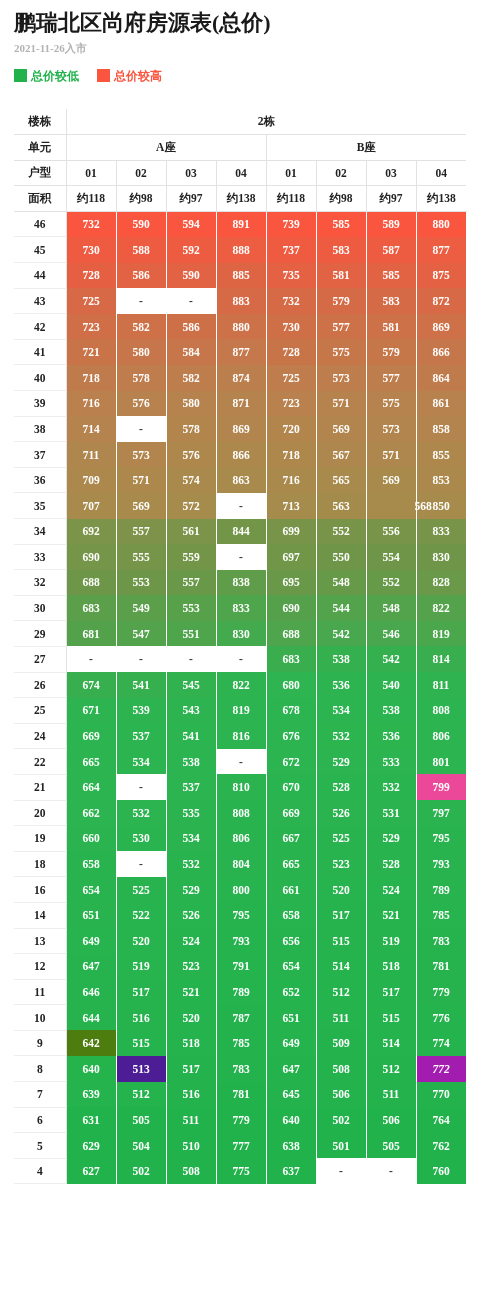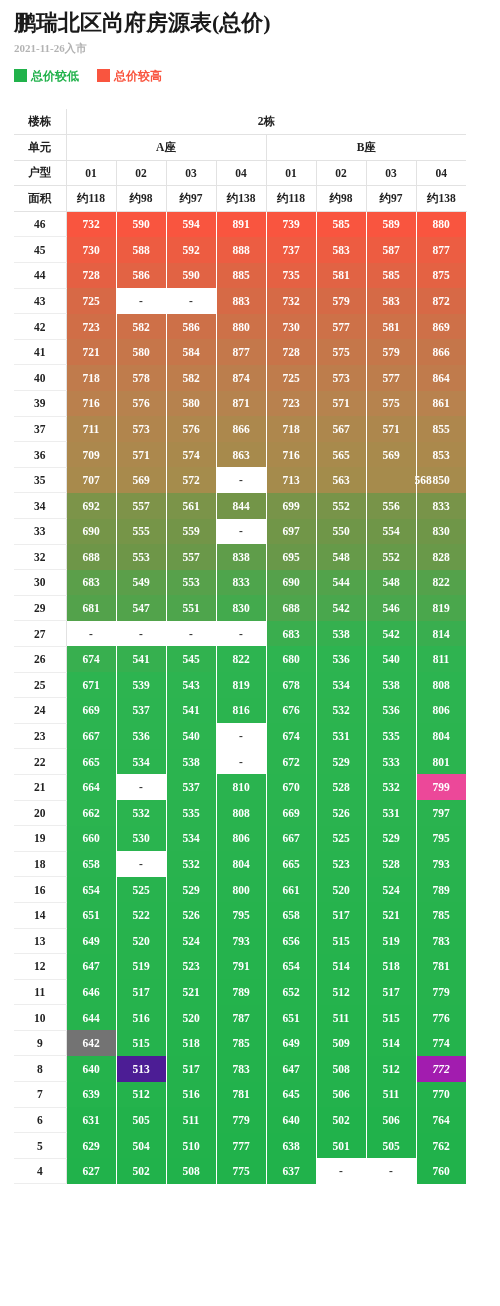--- a/index.html
+++ b/index.html
@@ -229,20 +229,31 @@
             <td class="cell" style="background: rgb(186, 128, 77);">716</td>
             <td class="cell" style="background: rgb(183, 130, 78);">576</td>
             <td class="cell" style="background: rgb(182, 130, 78);">580</td>
             <td class="cell" style="background: rgb(181, 131, 78);">871</td>
             <td class="cell" style="background: rgb(184, 129, 78);">723</td>
             <td class="cell" style="background: rgb(182, 131, 78);">571</td>
             <td class="cell" style="background: rgb(182, 131, 78);">575</td>
             <td class="cell" style="background: rgb(184, 130, 78);">861</td>
           </tr>
           <tr>
+            <td class="rowlabel">38</td>
+            <td class="cell" style="background: rgb(181, 131, 78);">714</td>
+            <td class="cell empty">-</td>
+            <td class="cell" style="background: rgb(178, 133, 77);">578</td>
+            <td class="cell" style="background: rgb(177, 133, 77);">869</td>
+            <td class="cell" style="background: rgb(178, 133, 77);">720</td>
+            <td class="cell" style="background: rgb(177, 133, 77);">569</td>
+            <td class="cell" style="background: rgb(177, 133, 77);">573</td>
+            <td class="cell" style="background: rgb(179, 132, 77);">858</td>
+          </tr>
+          <tr>
             <td class="rowlabel">37</td>
             <td class="cell" style="background: rgb(175, 134, 77);">711</td>
             <td class="cell" style="background: rgb(177, 133, 77);">573</td>
             <td class="cell" style="background: rgb(174, 135, 77);">576</td>
             <td class="cell" style="background: rgb(172, 136, 77);">866</td>
             <td class="cell" style="background: rgb(174, 135, 77);">718</td>
             <td class="cell" style="background: rgb(173, 135, 77);">567</td>
             <td class="cell" style="background: rgb(173, 135, 77);">571</td>
             <td class="cell" style="background: rgb(174, 135, 77);">855</td>
           </tr>
@@ -361,31 +372,20 @@
             <td class="cell" style="background: rgb(44, 180, 80);">669</td>
             <td class="cell" style="background: rgb(44, 180, 80);">537</td>
             <td class="cell" style="background: rgb(44, 180, 80);">541</td>
             <td class="cell" style="background: rgb(43, 180, 79);">816</td>
             <td class="cell" style="background: rgb(44, 180, 80);">676</td>
             <td class="cell" style="background: rgb(44, 180, 79);">532</td>
             <td class="cell" style="background: rgb(44, 180, 79);">536</td>
             <td class="cell" style="background: rgb(44, 180, 80);">806</td>
           </tr>
           <tr>
-            <td class="rowlabel">23</td>
-            <td class="cell" style="background: rgb(44, 180, 80);">667</td>
-            <td class="cell" style="background: rgb(44, 180, 80);">536</td>
-            <td class="cell" style="background: rgb(44, 180, 79);">540</td>
-            <td class="cell empty">-</td>
-            <td class="cell" style="background: rgb(43, 180, 79);">674</td>
-            <td class="cell" style="background: rgb(43, 180, 79);">531</td>
-            <td class="cell" style="background: rgb(43, 180, 79);">535</td>
-            <td class="cell" style="background: rgb(43, 180, 79);">804</td>
-          </tr>
-          <tr>
             <td class="rowlabel">22</td>
             <td class="cell" style="background: rgb(43, 180, 79);">665</td>
             <td class="cell" style="background: rgb(43, 180, 79);">534</td>
             <td class="cell" style="background: rgb(43, 180, 79);">538</td>
             <td class="cell empty">-</td>
             <td class="cell" style="background: rgb(43, 180, 79);">672</td>
             <td class="cell" style="background: rgb(43, 180, 79);">529</td>
             <td class="cell" style="background: rgb(43, 180, 79);">533</td>
             <td class="cell" style="background: rgb(43, 180, 79);">801</td>
           </tr>
@@ -494,21 +494,21 @@
             <td class="cell" style="background: rgb(38, 179, 77);">516</td>
             <td class="cell" style="background: rgb(37, 179, 77);">520</td>
             <td class="cell" style="background: rgb(36, 178, 76);">787</td>
             <td class="cell" style="background: rgb(37, 179, 77);">651</td>
             <td class="cell" style="background: rgb(36, 179, 76);">511</td>
             <td class="cell" style="background: rgb(36, 179, 76);">515</td>
             <td class="cell" style="background: rgb(37, 179, 77);">776</td>
           </tr>
           <tr>
             <td class="rowlabel">9</td>
-            <td class="cell" style="background: #737373; margin-left: 27px;">642</td>
+            <td class="cell" style="background: #4d7c0f; margin-left: 27px;">642</td>
             <td class="cell" style="background: rgb(37, 179, 77);">515</td>
             <td class="cell" style="background: rgb(36, 179, 76);">518</td>
             <td class="cell" style="background: rgb(35, 178, 76);">785</td>
             <td class="cell" style="background: rgb(36, 179, 76);">649</td>
             <td class="cell" style="background: rgb(36, 178, 76);">509</td>
             <td class="cell" style="background: rgb(36, 179, 76);">514</td>
             <td class="cell" style="background: rgb(36, 179, 76);">774</td>
           </tr>
           <tr>
             <td class="rowlabel">8</td>

